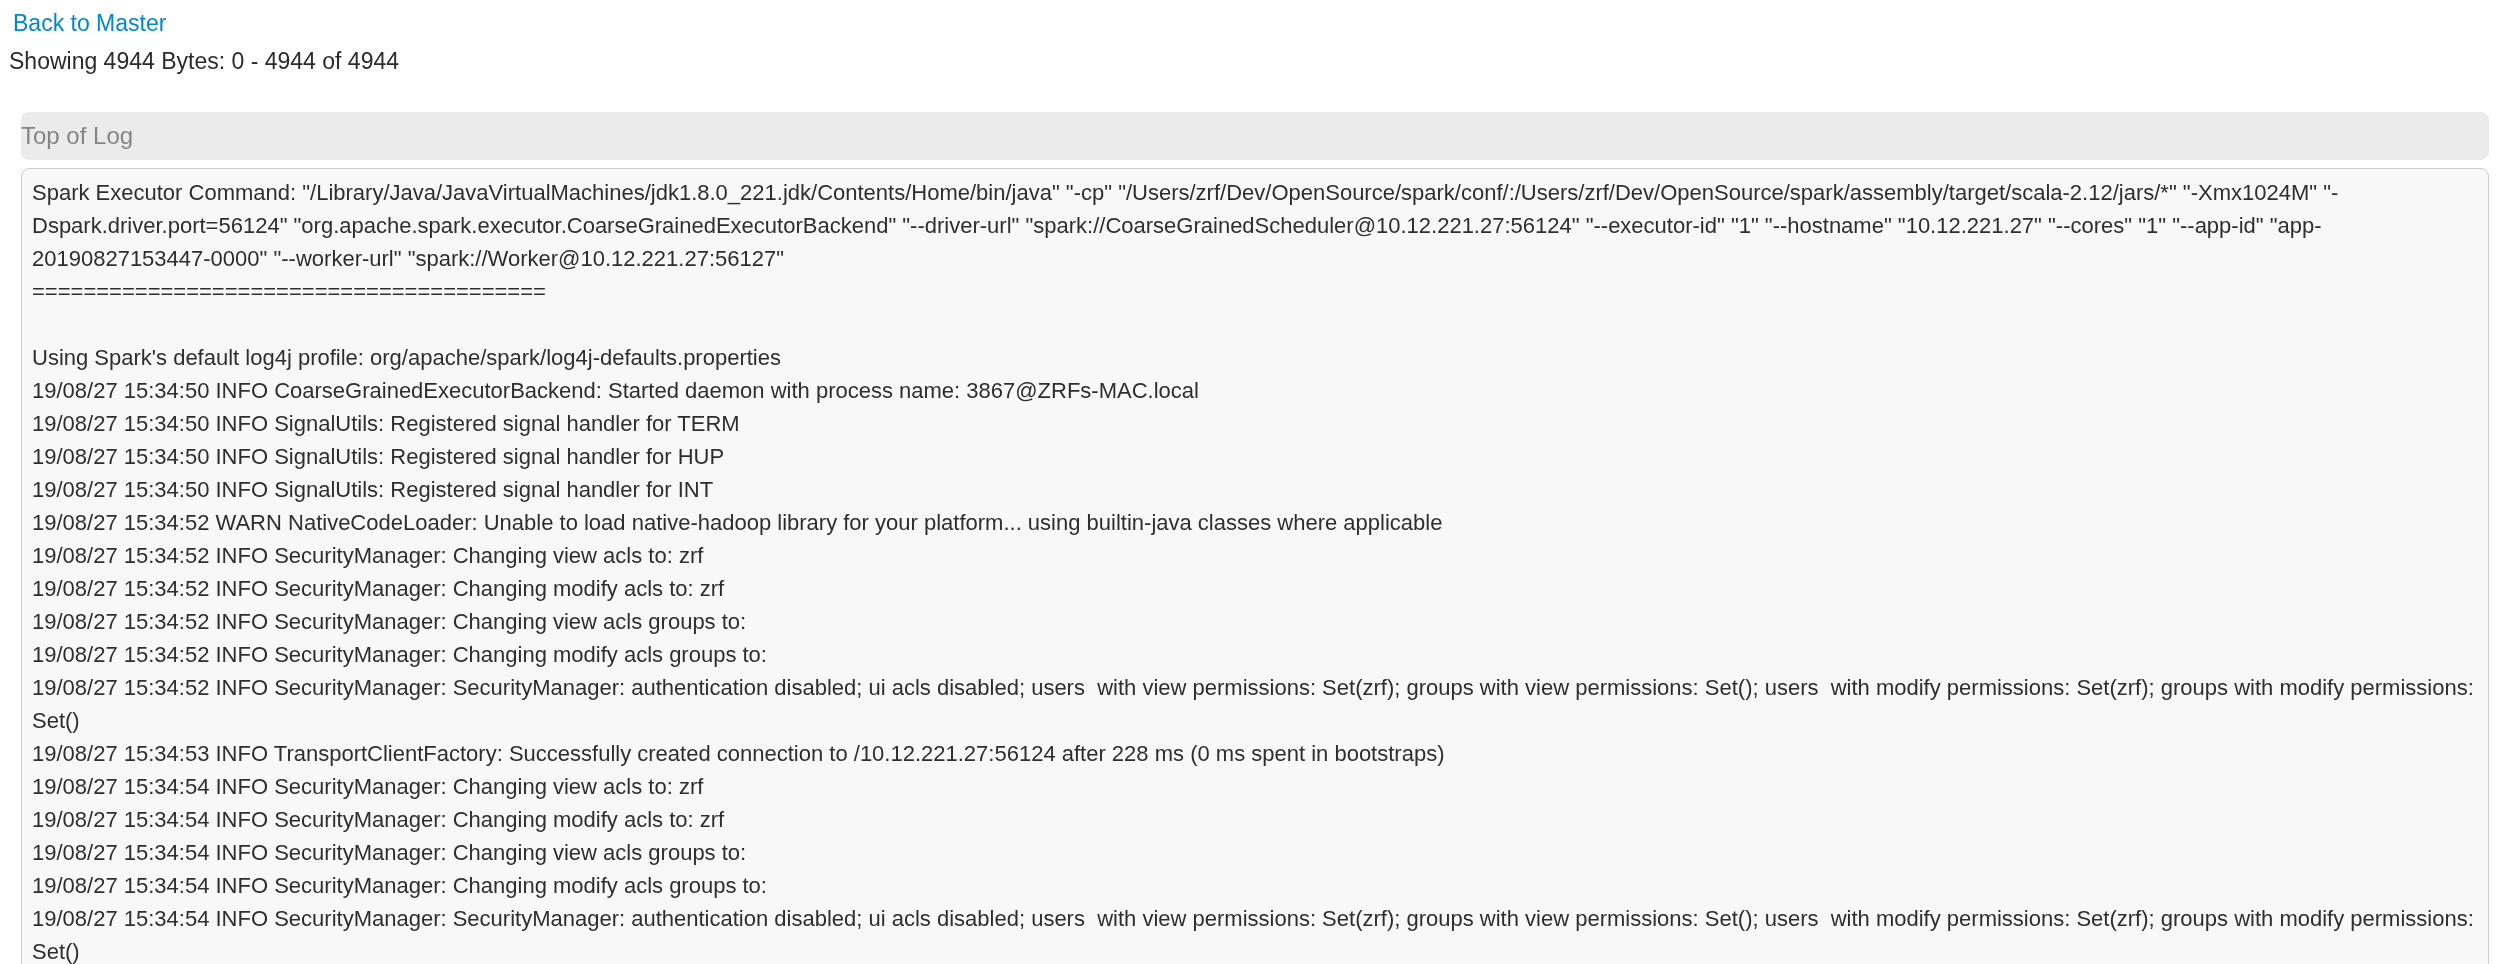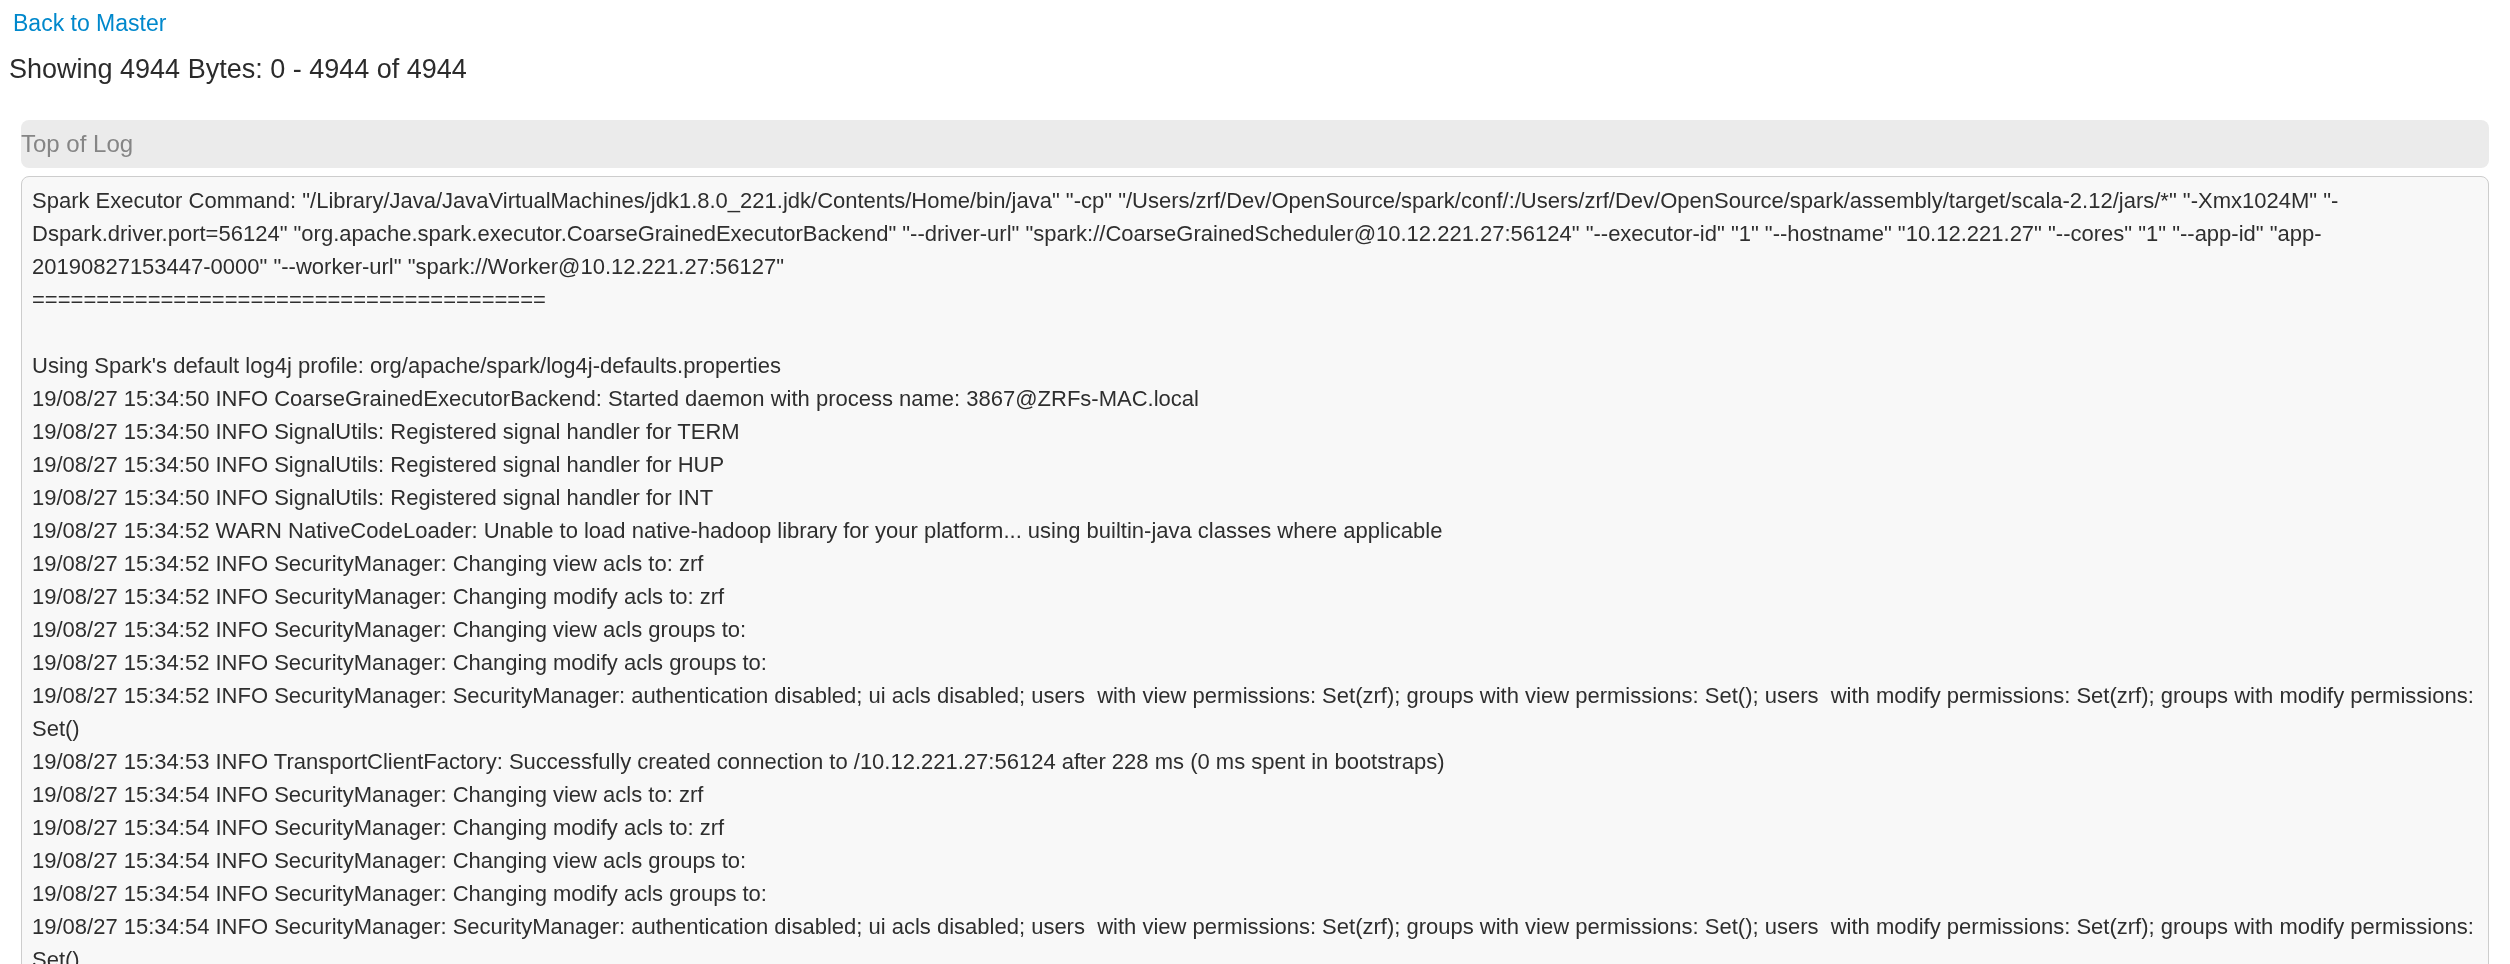--- a/index.html
+++ b/index.html
@@ -9,30 +9,30 @@
     height: 964px;
     overflow: hidden;
     background: #ffffff;
   }
   body {
     font-family: "Liberation Sans", sans-serif;
     color: #333333;
   }
   .back-link {
     display: inline-block;
-    margin: 10px 0 8px 13px;
+    margin: 10px 0 0 13px;
     font-size: 23px;
     line-height: 26px;
     color: #0088cc;
     text-decoration: none;
     cursor: pointer;
   }
   .showing {
     margin: 12px 0 38px 9px;
-    font-size: 27px;
+    font-size: 23px;
     line-height: 26px;
     color: #2b2b2b;
   }
   .log-nav-bar {
     margin: 0 21px;
     height: 48px;
     line-height: 48px;
     background: #ebebeb;
     border-radius: 8px;
     text-align: left;

